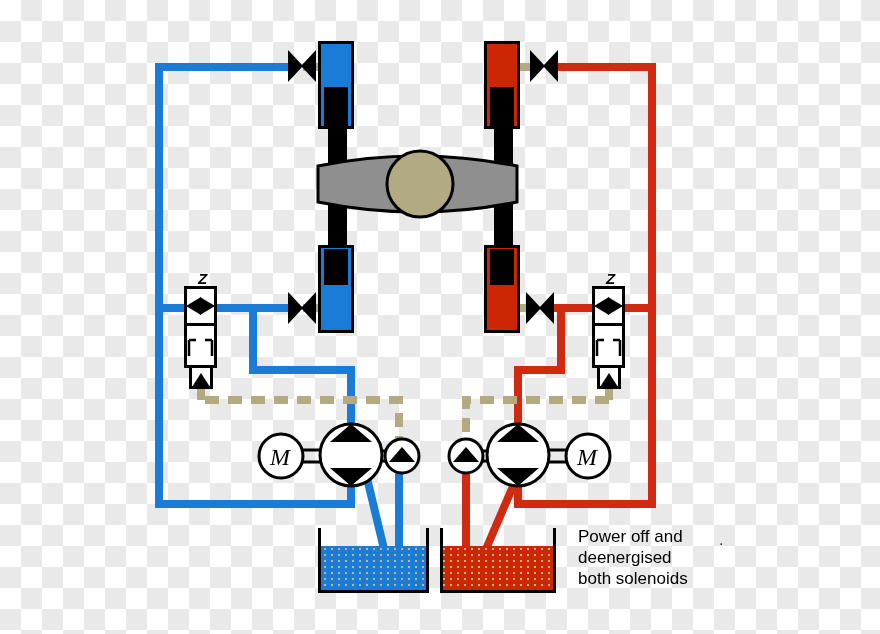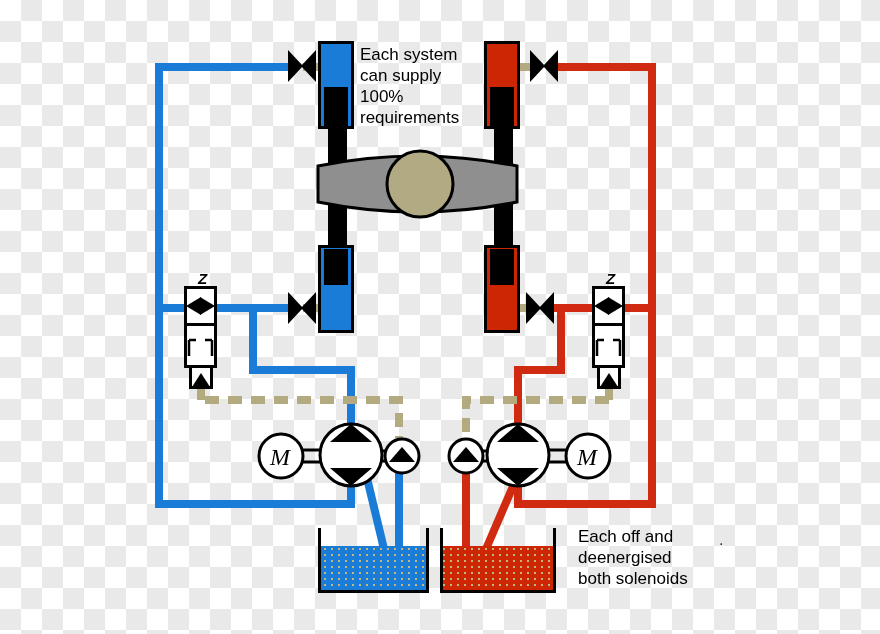--- a/index.html
+++ b/index.html
@@ -183,28 +183,22 @@
     <g>
       <rect x="320" y="546" width="107" height="45" fill="url(#dotsBlue)"></rect>
       <path d="M319.5,528 V591.5 H427.5 V528" fill="none" stroke="#000" stroke-width="3"></path>
     </g>
     <g>
       <rect x="442" y="546" width="111" height="45" fill="url(#dotsRed)"></rect>
       <path d="M441.5,528 V591.5 H554.5 V528" fill="none" stroke="#000" stroke-width="3"></path>
     </g>
   </svg>
 
-  <div class="note top-note">
-    <span>Each system</span>
-    <span>can supply</span>
-    <span>100%</span>
-    <span>requirements</span>
-  </div>
 
   <div class="note bottom-note">
-    <span>Each off and</span>
+    <span>Power off and</span>
     <span>deenergised</span>
     <span>both solenoids</span>
   </div>
 
   <div class="stray-dot">.</div>
 
 </div>
 
 </body></html>

